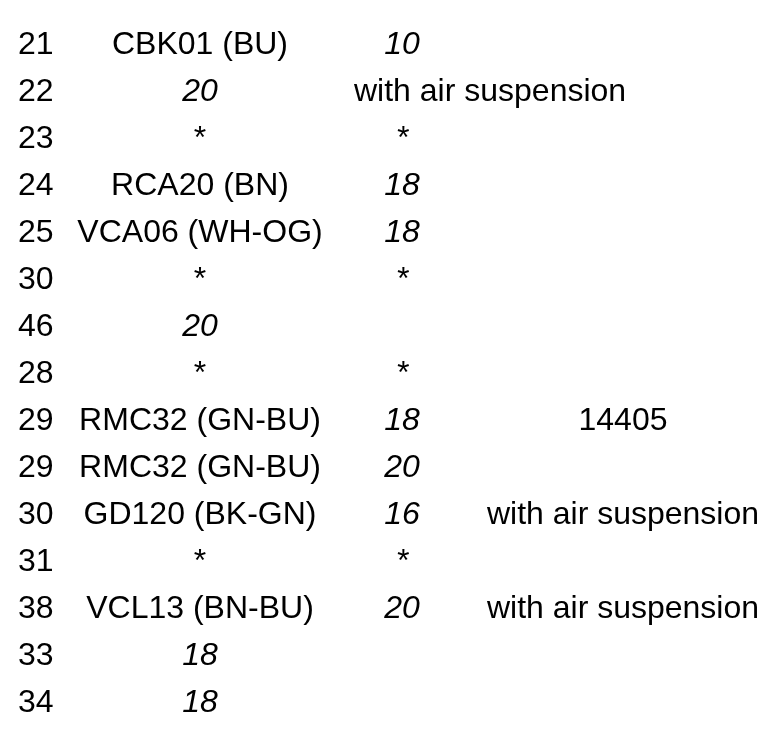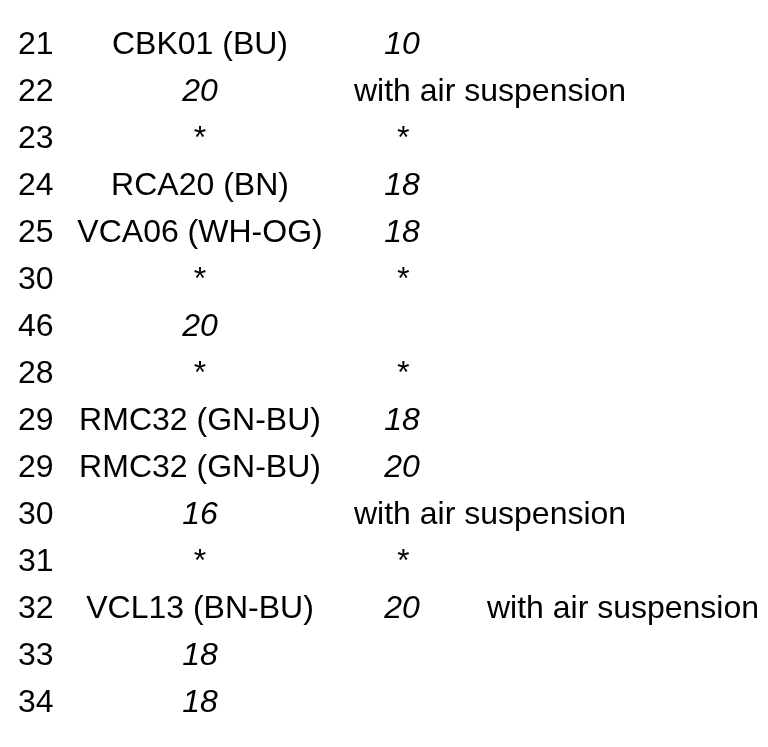--- a/index.html
+++ b/index.html
@@ -106,43 +106,45 @@
     <span class="cell pin">28</span>
     <span class="cell circuit">*</span>
     <span class="cell gauge">*</span>
     <span class="cell note"></span>
   </div>
 
   <div class="row">
     <span class="cell pin">29</span>
     <span class="cell circuit">RMC32 (GN-BU)</span>
     <span class="cell gauge">18</span>
+    <span class="cell note">14405</span>
   </div>
 
   <div class="row">
     <span class="cell pin">29</span>
     <span class="cell circuit">RMC32 (GN-BU)</span>
     <span class="cell gauge">20</span>
   </div>
 
   <div class="row">
     <span class="cell pin">30</span>
+    <span class="cell circuit">GD120 (BK-GN)</span>
     <span class="cell gauge">16</span>
     <span class="cell note">with air suspension</span>
   </div>
 
   <div class="row">
     <span class="cell pin">31</span>
     <span class="cell circuit">*</span>
     <span class="cell gauge">*</span>
     <span class="cell note"></span>
   </div>
 
   <div class="row">
-    <span class="cell pin">32</span>
+    <span class="cell pin">38</span>
     <span class="cell circuit">VCL13 (BN-BU)</span>
     <span class="cell gauge">20</span>
     <span class="cell note">with air suspension</span>
   </div>
 
   <div class="row">
     <span class="cell pin">33</span>
     <span class="cell gauge">18</span>
     <span class="cell note"></span>
   </div>

